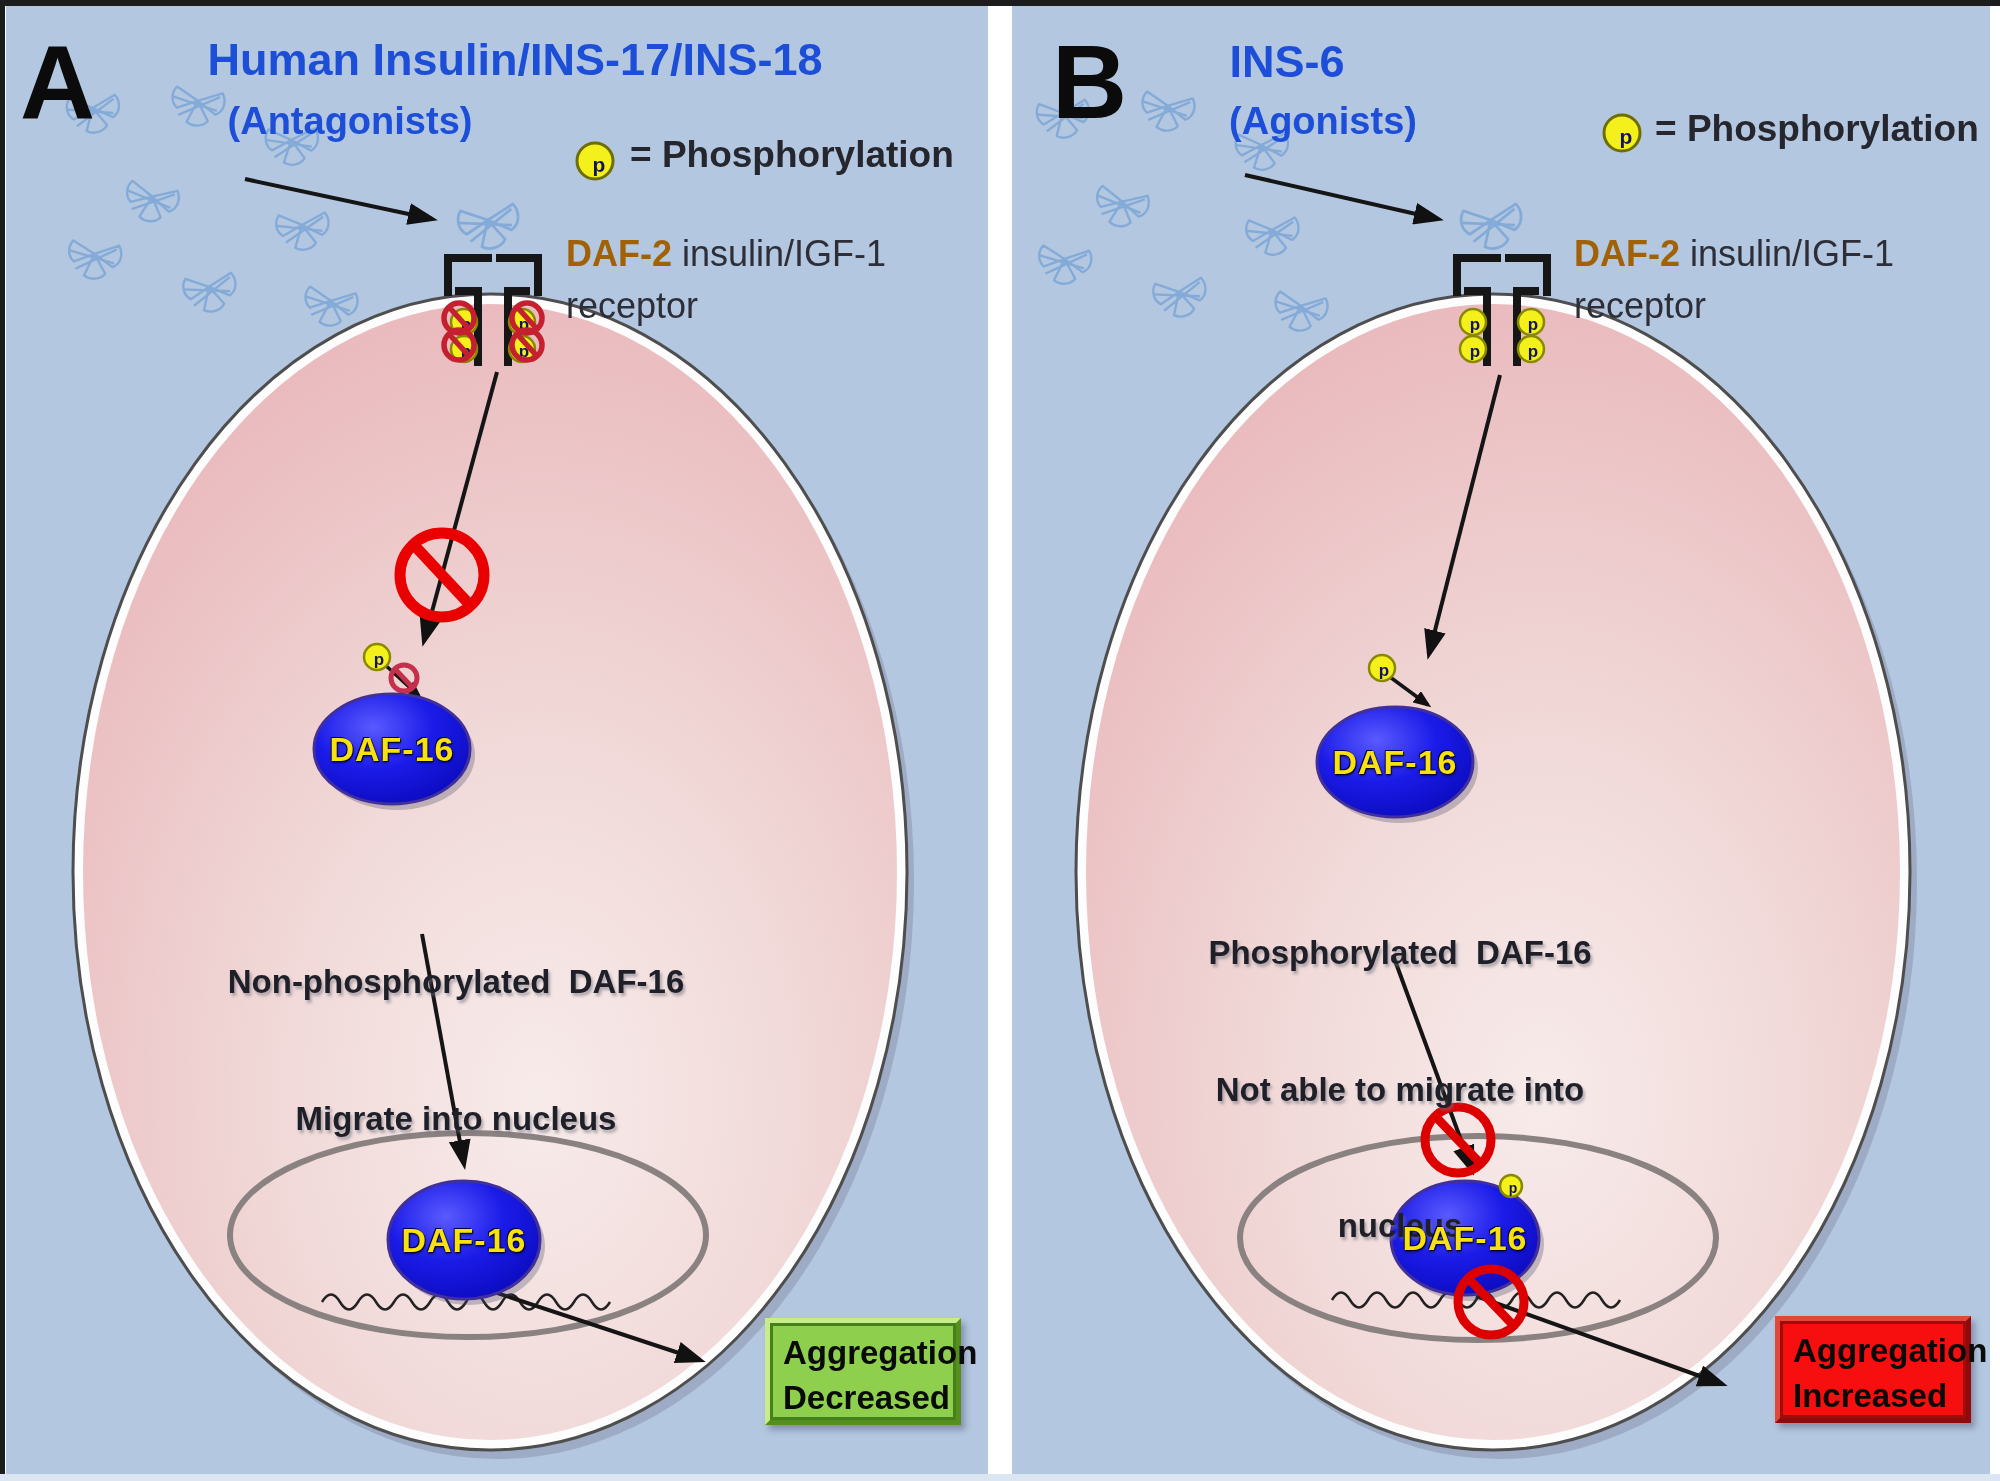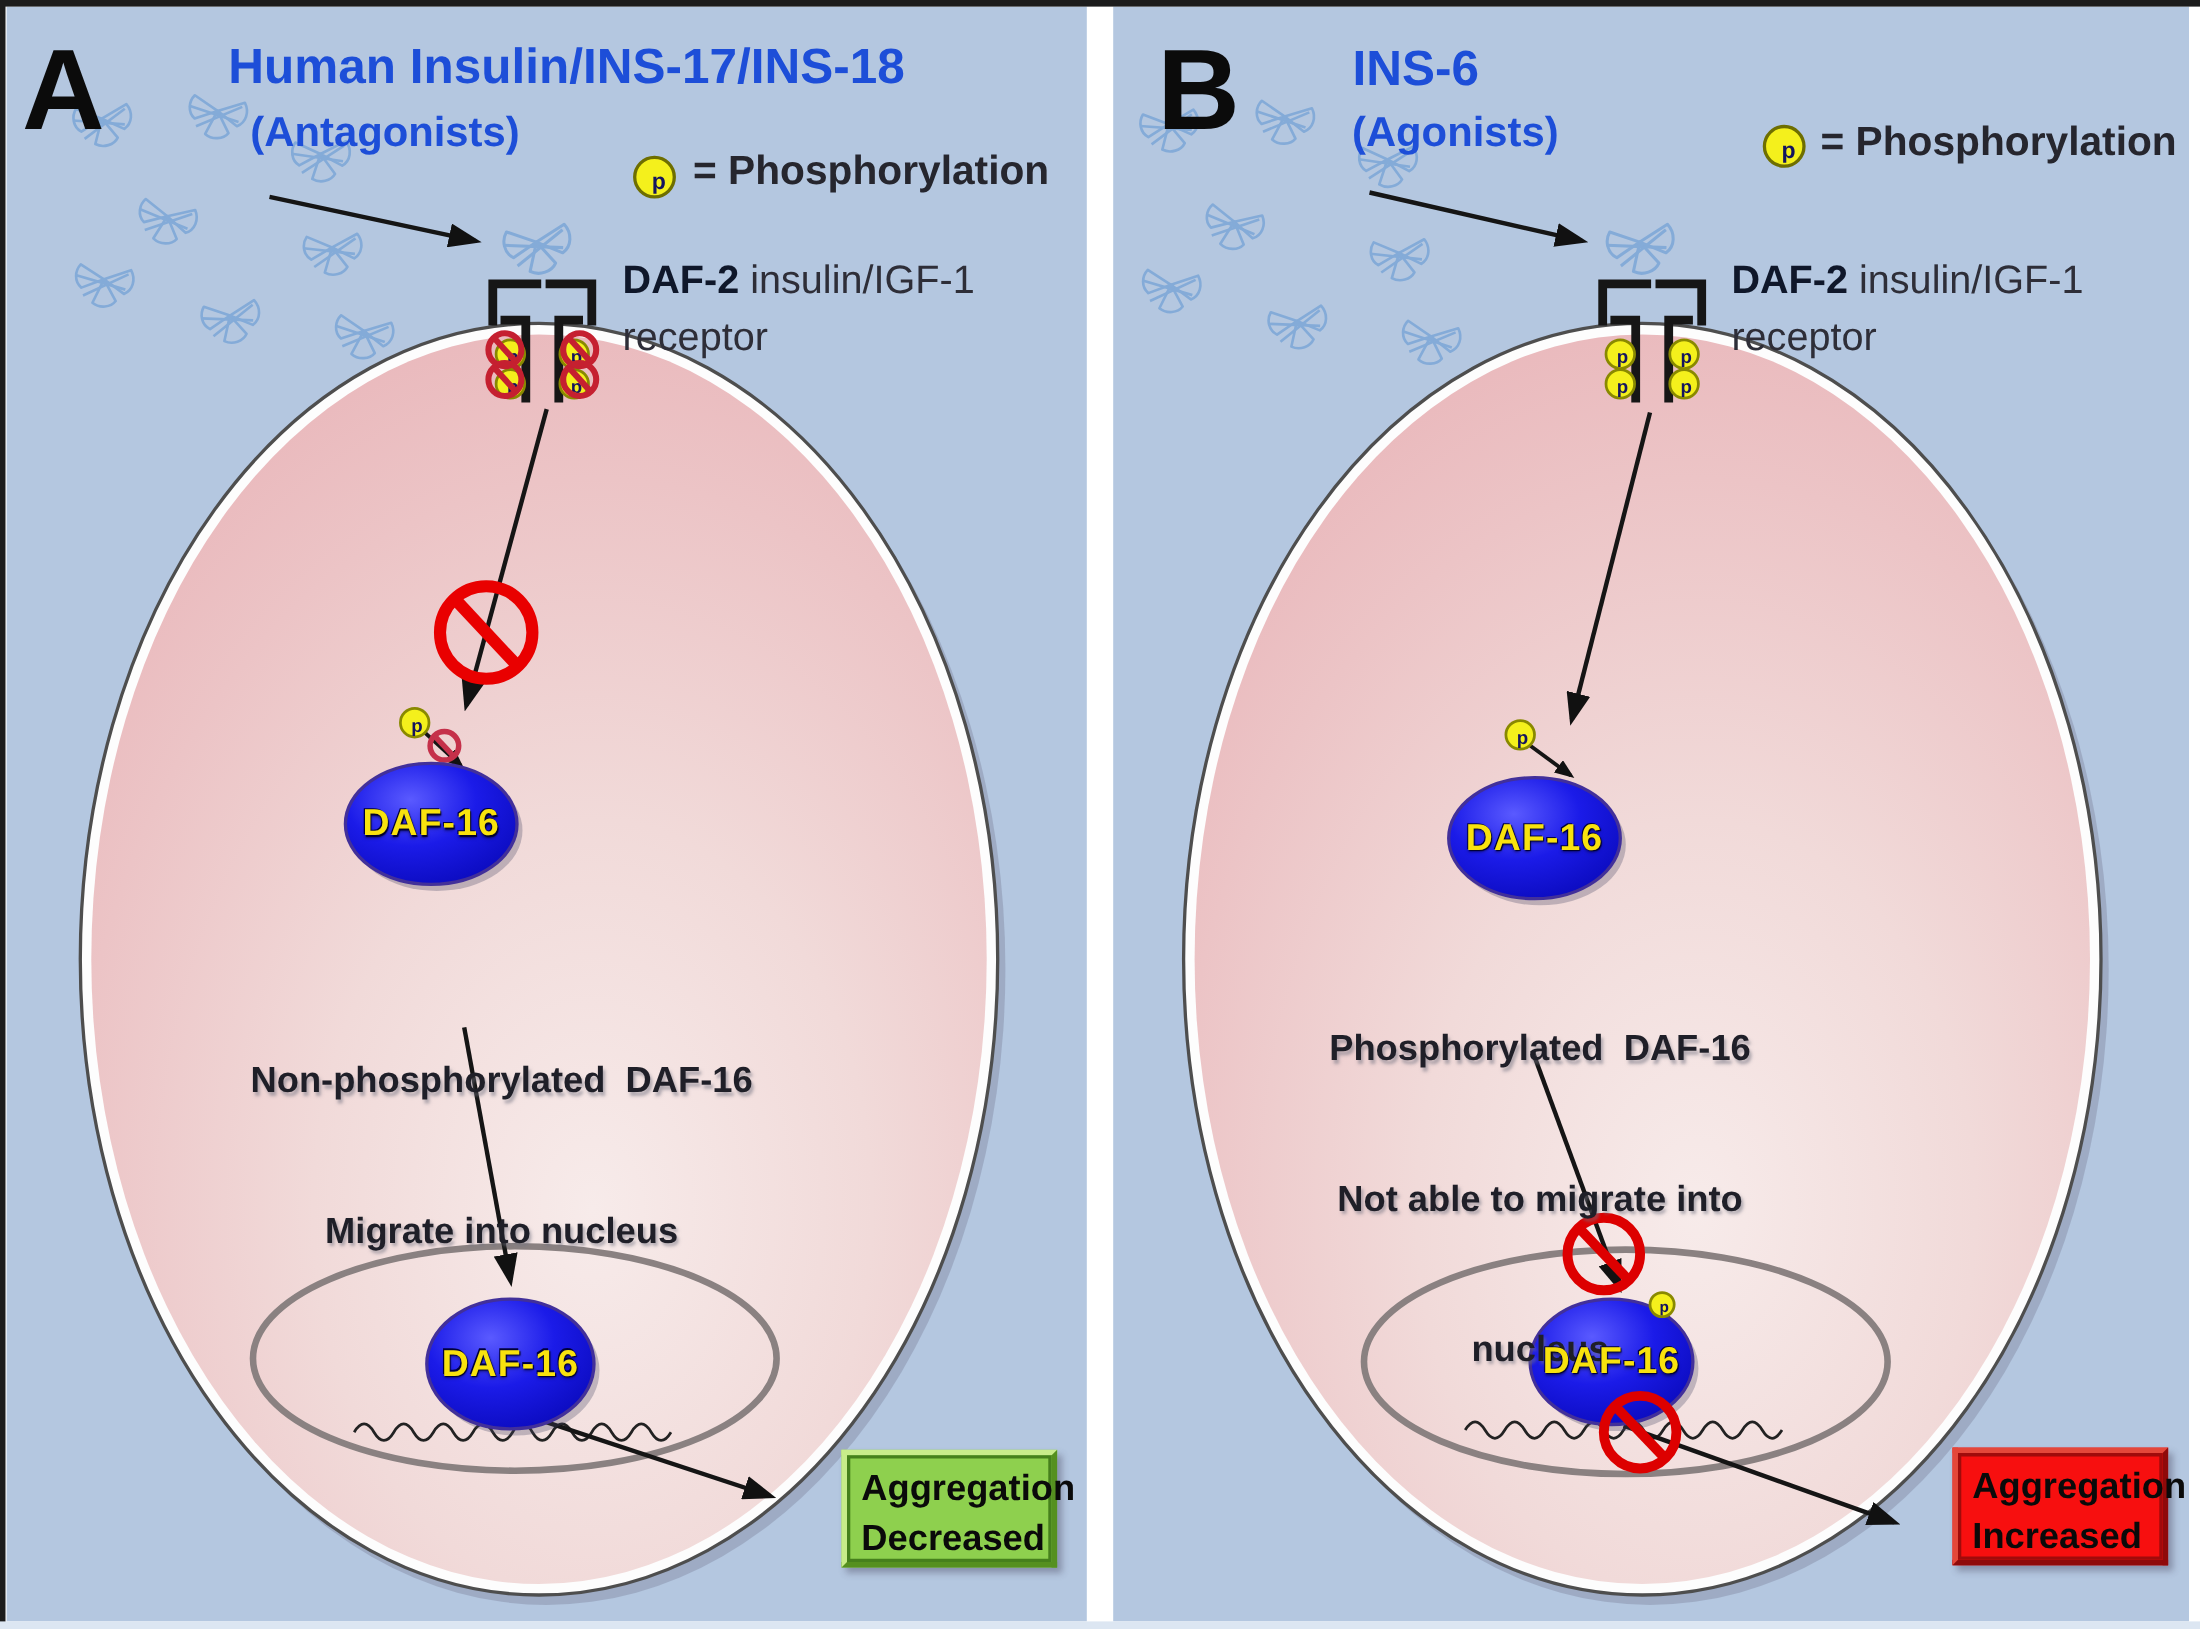--- a/index.html
+++ b/index.html
@@ -13,21 +13,21 @@
   .panel{position:absolute;top:6px;height:1468px;background:#b4c7e0;}
   .panelA{left:6px;width:982px;}
   .panelB{left:1012px;width:978px;}
   svg.overlay{position:absolute;left:0;top:0;width:2000px;height:1481px;}
   .txt{position:absolute;color:#1d4ed8;}
   .panel-letter{font-size:104px;font-weight:bold;line-height:1;color:#0b0b0b;}
   .title{font-size:45px;font-weight:bold;text-align:center;letter-spacing:0px;}
   .subtitle{font-size:38px;font-weight:bold;text-align:center;}
   .legend-label{font-size:37px;font-weight:600;color:#26262e;}
   .receptor-label{font-size:36px;color:#2e2e38;line-height:1.45;}
-  .receptor-label b{color:#0f172a;}
+  .receptor-label b{color:#a16207;}
   .midtext{font-size:33px;font-weight:bold;color:#1f1f28;text-align:center;line-height:1.38;
     text-shadow:2px 3px 3px rgba(115,115,130,.55);white-space:pre-wrap;}
   .daflabel{position:absolute;transform:translate(-50%,-50%);font-size:34px;font-weight:bold;
     color:#f8e20e;letter-spacing:1px;
     text-shadow:-1px -1px 0 #00003a,1px 1px 1px #000028,0 2px 3px rgba(0,0,40,.55);}
   .outcome{position:absolute;width:196px;height:107px;box-sizing:border-box;
     border:5px solid;box-shadow:4px 5px 6px rgba(80,80,105,.45);margin-left:40px;}
   .outcome .inner{width:100%;height:100%;box-sizing:border-box;padding:8px 0 0 13px;
     font-size:33px;font-weight:bold;color:#0a0a0a;line-height:1.35;}
   .outcome-green{left:725px;top:1318px;background:#8ed04e;border-color:#c8ec8a #55901f #55901f #c8ec8a;}

